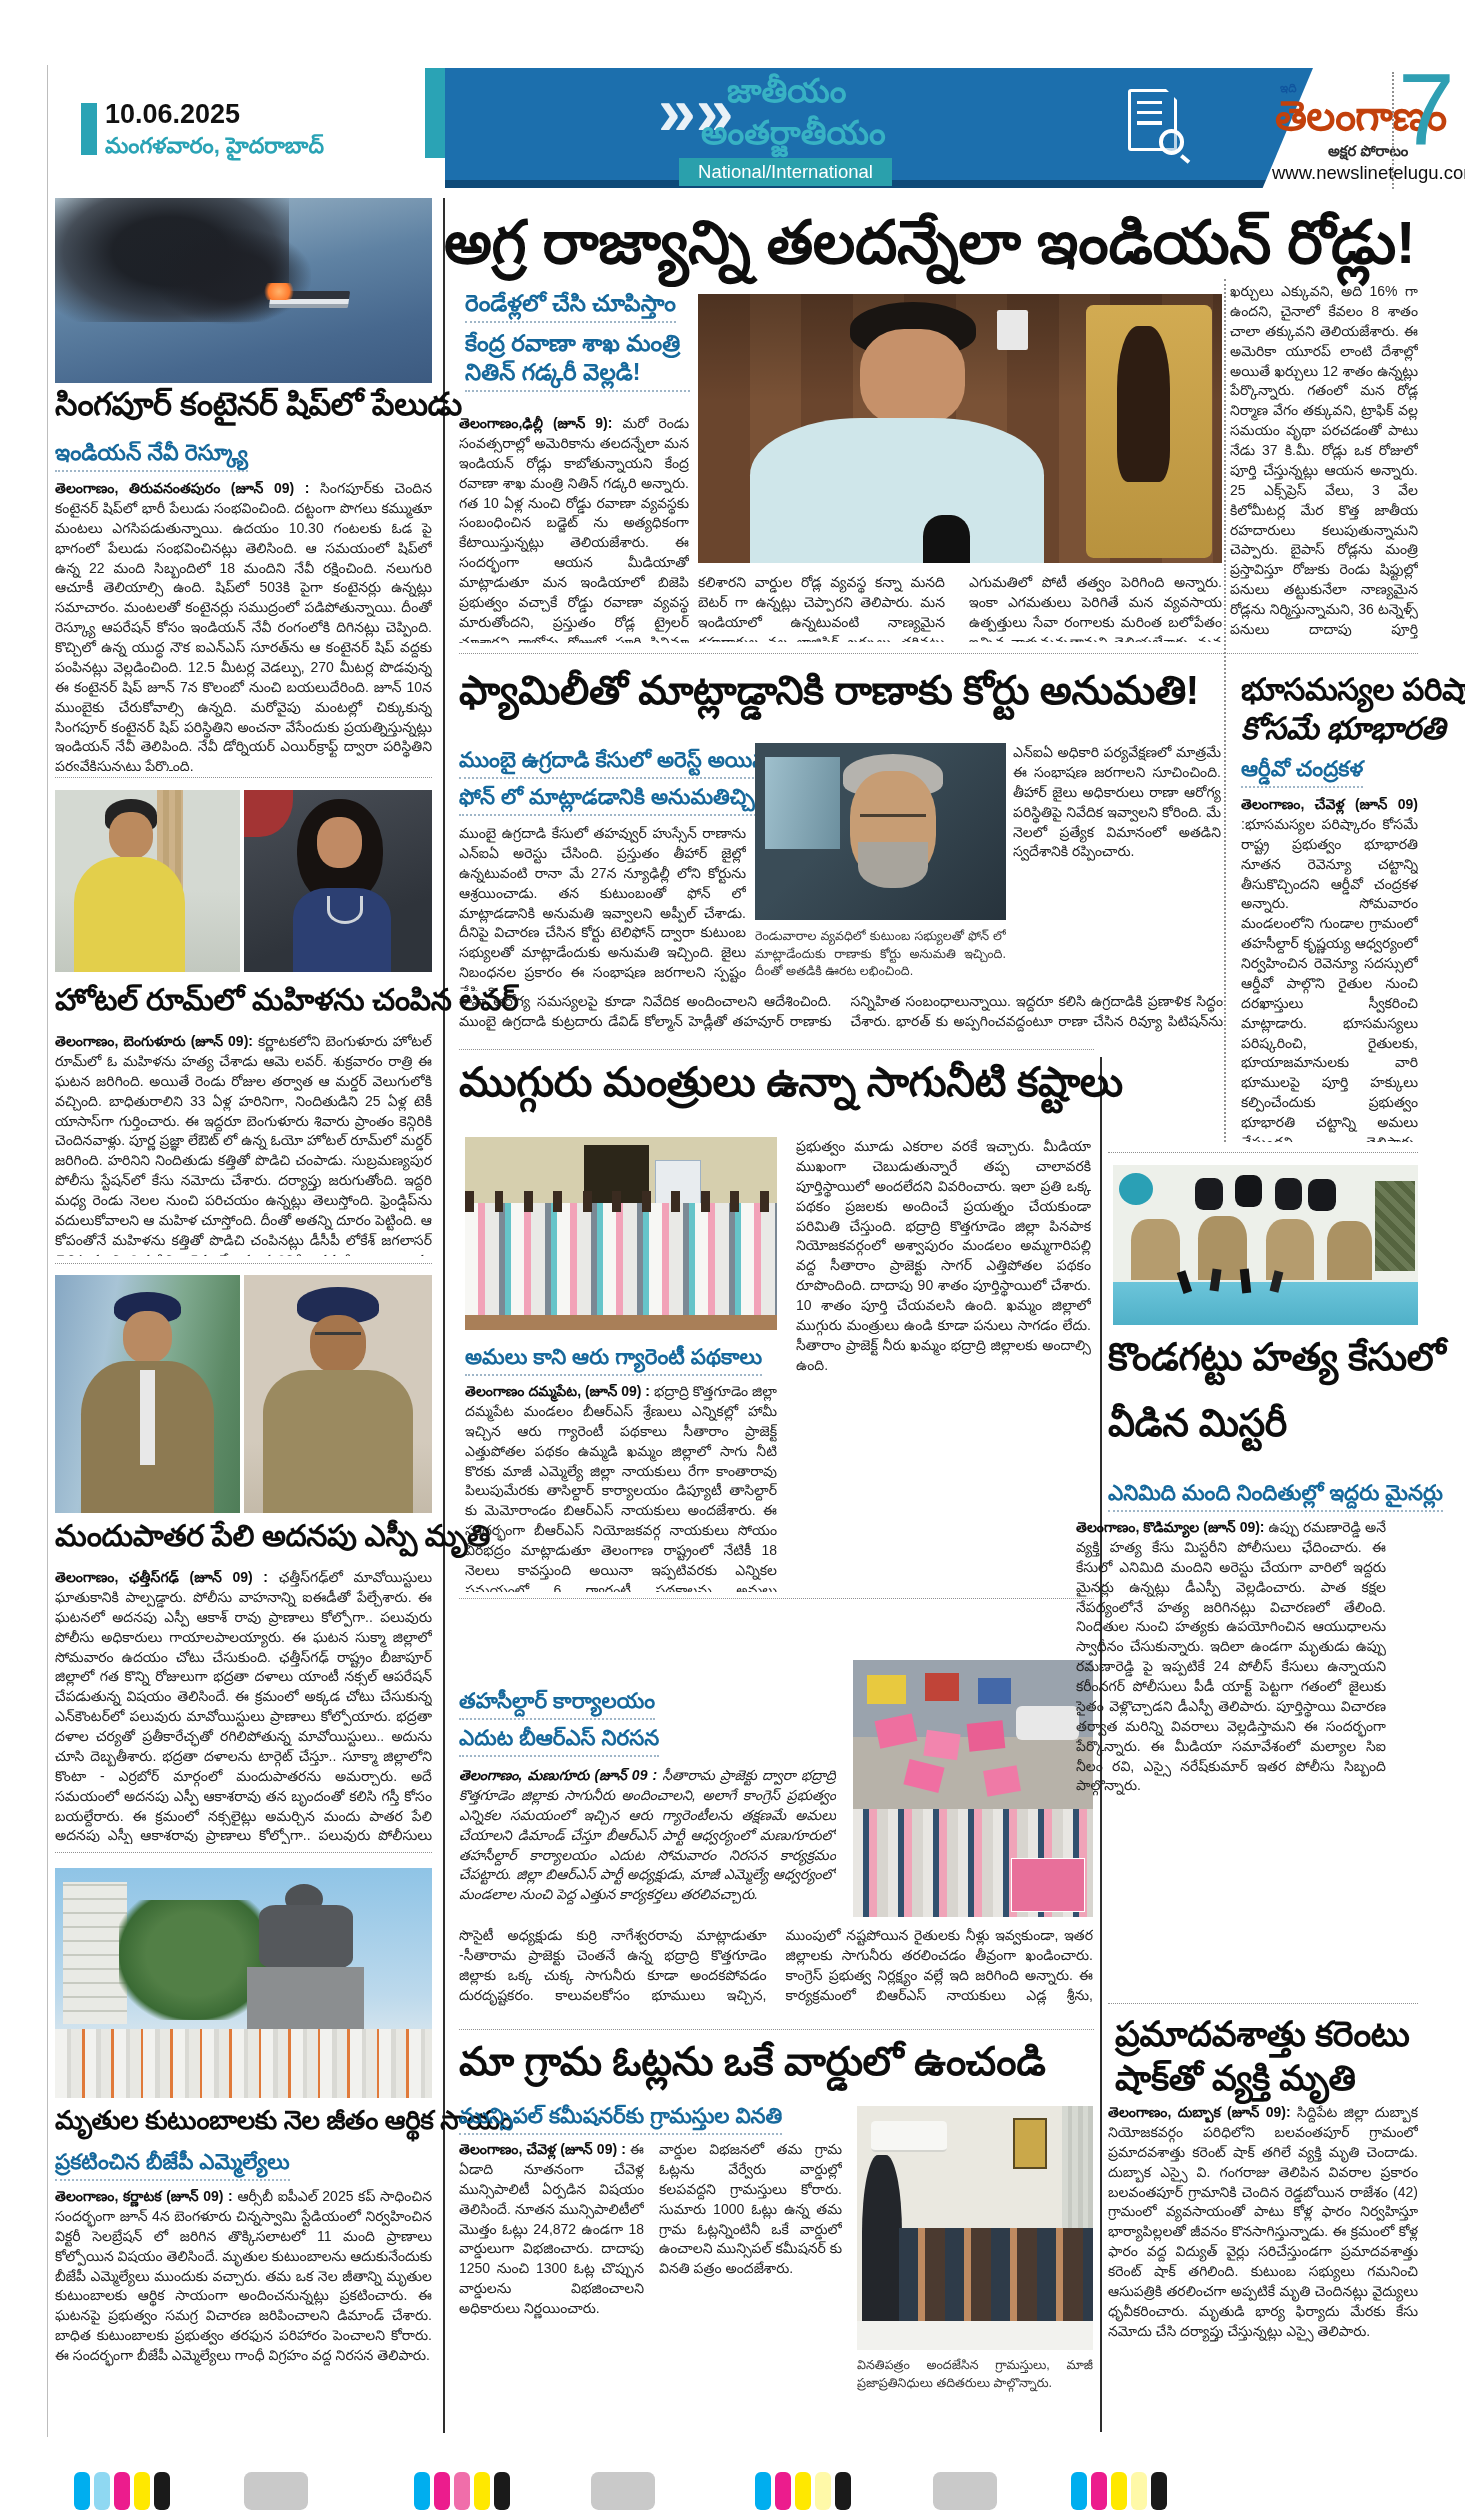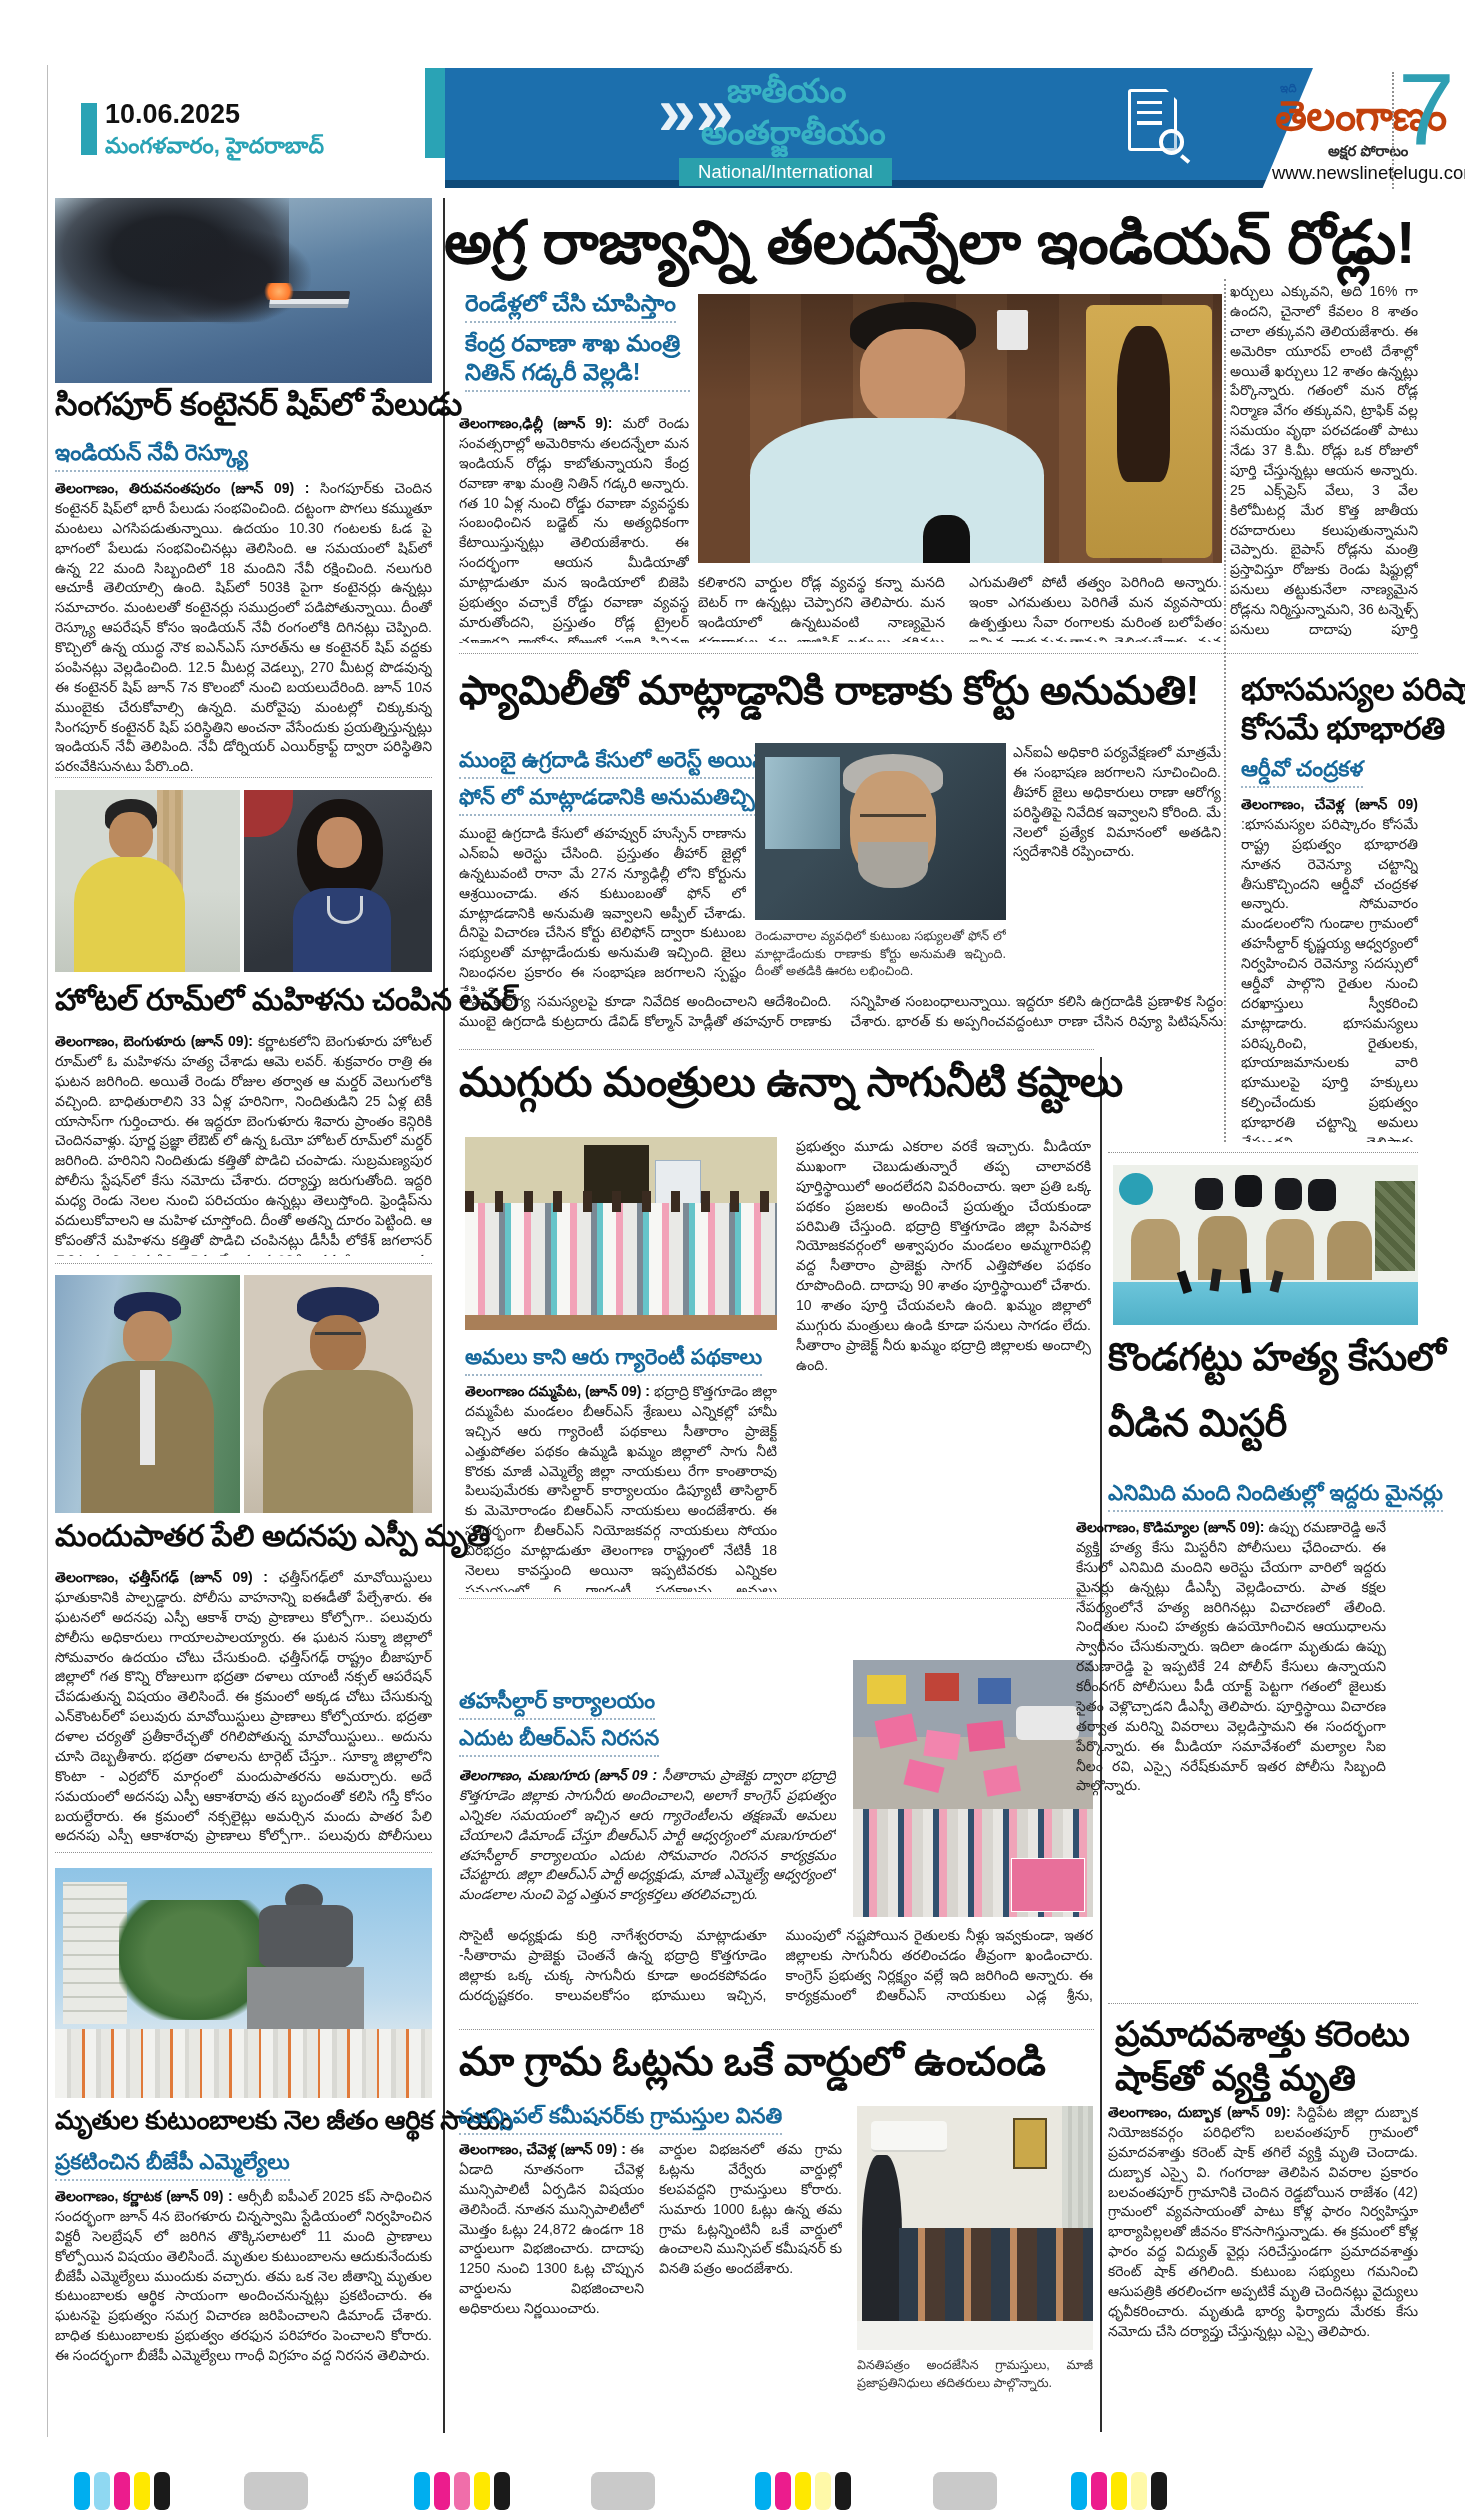--- a/index.html
+++ b/index.html
@@ -209,21 +209,21 @@
     <i style="left:6%;top:6%;width:32%;height:12%;background:#f7f7f4;border-radius:4.4px;border-bottom:2.2px solid #d4d4cf;"></i>
     <i style="left:66%;top:5%;width:13%;height:19%;background:#caa84a;border:2.2px solid #5a4a22;"></i>
     <i style="left:87%;top:0;width:13%;height:72%;background:repeating-linear-gradient(90deg,#d6d9d2 0 5.9px,#c6c9c2 5.9px 10.3px);"></i>
     <i style="left:2%;top:20%;width:17%;height:80%;background:#23262b;border-radius:40% 40% 0 0;"></i>
     <i style="left:18%;bottom:12%;width:82%;height:38%;background:repeating-linear-gradient(90deg,#2e3b49 0 19px,#bf8a60 19px 26px,#4b3a30 26px 46px);"></i>
     <i style="left:0;bottom:0;width:100%;height:12%;background:#f2f2ee;"></i>
   </div>
   <div class="cap" style="left:857px;top:2357px;width:236px;height:71px;">వినతిపత్రం అందజేసిన గ్రామస్తులు, మాజీ ప్రజాప్రతినిధులు తదితరులు పాల్గొన్నారు.</div>
 
   <div class="hl" style="left:1241px;top:673px;font-size:31px;">భూసమస్యల పరిష్కారం</div>
-  <div class="hl" style="left:1241px;top:712px;font-size:31px;">కోసమే భూభారతి</div>
+  <div class="hl" style="left:1241px;top:712px;font-size:31px;font-style:italic;">కోసమే భూభారతి</div>
   <div class="kick" style="left:1241px;top:756px;font-size:21.4px;">ఆర్డీవో చంద్రకళ</div>
   <div class="body" style="left:1241px;top:795px;width:177px;height:347px;">
     <b>తెలంగాణం, చేవెళ్ల (జూన్ 09)</b> <span>:భూసమస్యల పరిష్కారం కోసమే రాష్ట్ర ప్రభుత్వం భూభారతి నూతన రెవెన్యూ చట్టాన్ని తీసుకొచ్చిందని ఆర్డీవో చంద్రకళ అన్నారు. సోమవారం మండలంలోని గుండాల గ్రామంలో తహసీల్దార్ కృష్ణయ్య ఆధ్వర్యంలో నిర్వహించిన రెవెన్యూ సదస్సులో ఆర్డీవో పాల్గొని రైతుల నుంచి దరఖాస్తులు స్వీకరించి మాట్లాడారు. భూసమస్యలు పరిష్కరించి, రైతులకు, భూయాజమానులకు వారి భూములపై పూర్తి హక్కులు కల్పించేందుకు ప్రభుత్వం భూభారతి చట్టాన్ని అమలు చేస్తుందని తెలిపారు. భూసమస్యల పరిష్కారం కోసం గ్రామాల వారీగా రెవెన్యూ సదస్సులు నిర్వహిస్తున్నామని చెప్పారు. సదస్సుకు వచ్చిన 25 దరఖాస్తులను స్వీకరించి క్షేత్రస్థాయి పరిశీలన అనంతరం 31 దరఖాస్తులను పరిష్కరిస్తామని తెలిపారు. ఈ రెవెన్యూ సదస్సులో మండల సిబ్బంది కల్యాణ్, సీనియర్ అసిస్టెంట్లు దుర్గేశ్వర్, పాండు, జూనియర్ అసిస్టెంట్లు మహేందర్, నర్సిములు, భాగ్యలక్ష్మి, ఆపరేటర్లు హరీష్, సుకన్య, రికార్డ్ అసిస్టెంట్లు ప్రకాష్, నగేష్, ఆంజనేయులు తదితర రెవెన్యూ సిబ్బంది, రైతులు, స్థానిక నాయకులు పాల్గొన్నారు.</span>
   </div>
 
   <div class="dh" style="left:1108px;top:1152px;width:310px;"></div>
   <div class="ph" style="left:1113px;top:1165px;width:305px;height:160px;background:#edf0ea;">
     <i style="left:2%;top:5%;width:11%;height:20%;background:#2aa0b5;border-radius:50%;"></i>
     <i style="left:27%;top:8%;width:9%;height:20%;background:#1a1b1f;border-radius:30%;"></i>
     <i style="left:40%;top:6%;width:9%;height:20%;background:#141518;border-radius:30%;"></i>

